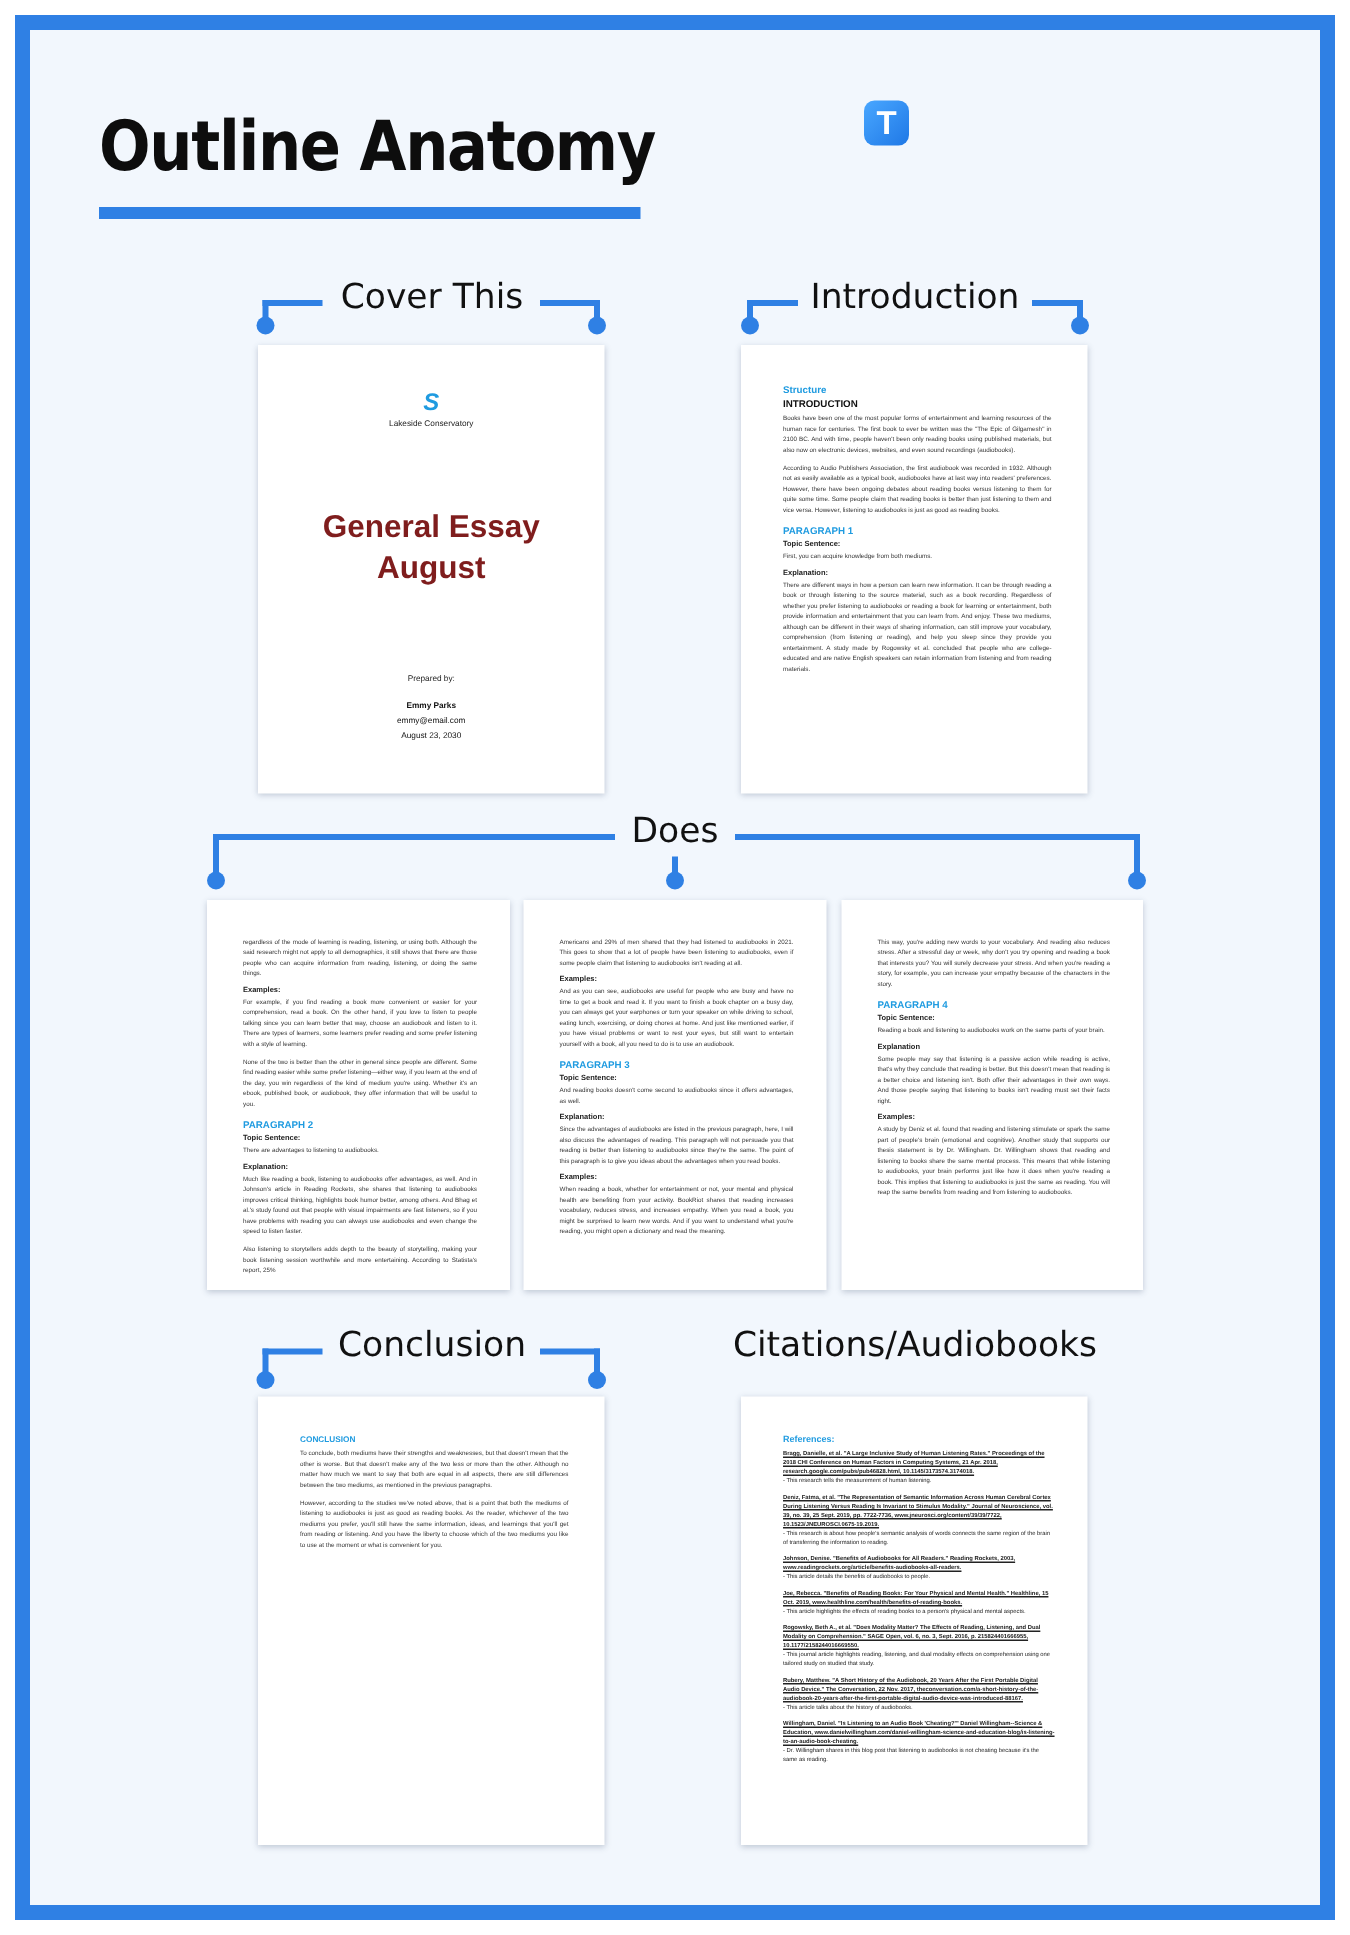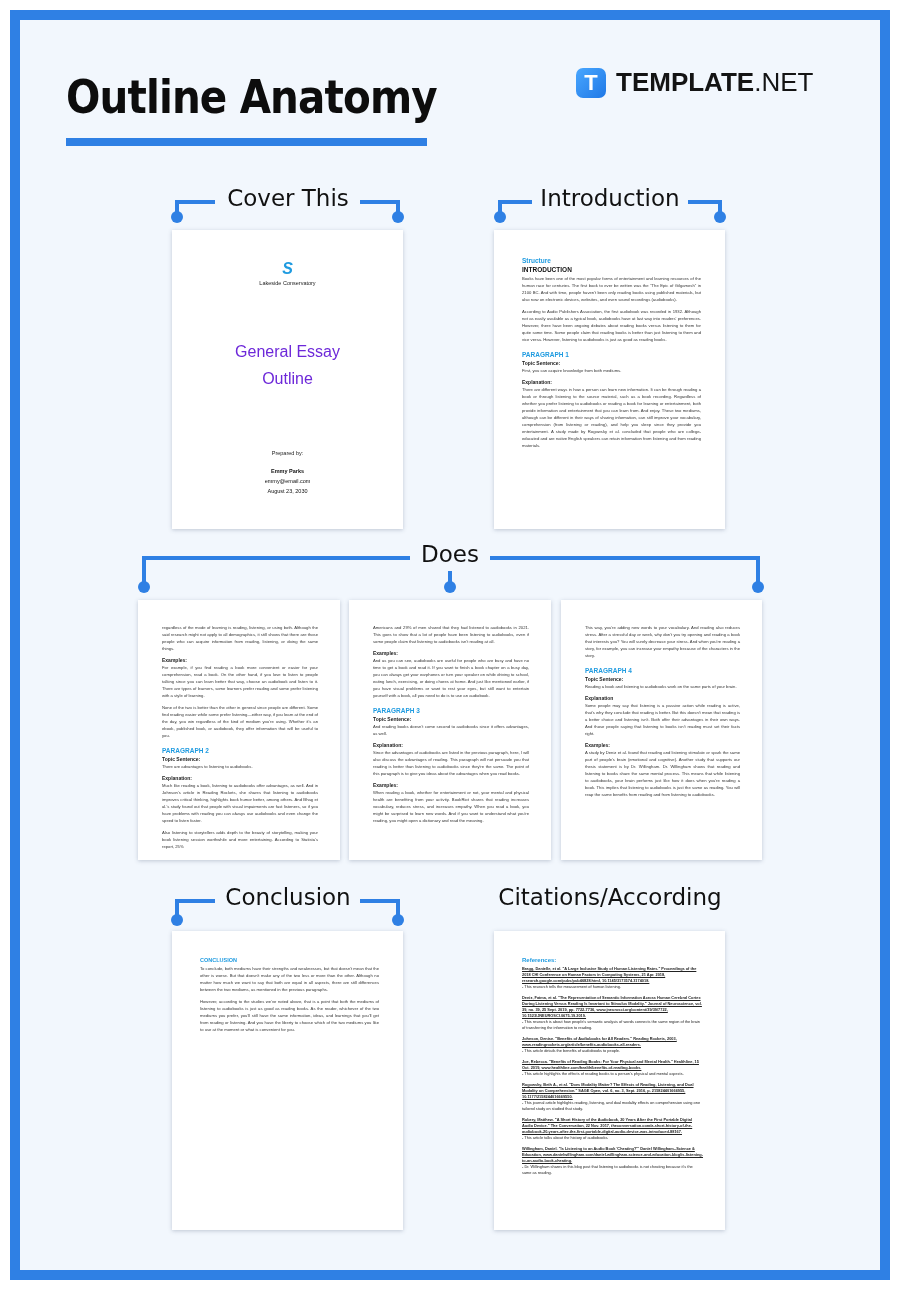--- a/index.html
+++ b/index.html
@@ -54,59 +54,58 @@
   .doc-para { margin-bottom: 5px; }
 
   .cover-inner { text-align: center; }
   .cover-logo {
     position: absolute; left: 50%; top: 30px; transform: translateX(-50%);
     color: #1f9be0; font-size: 16px; font-weight: 900; font-style: italic;
   }
   .cover-org { position: absolute; left: 0; right: 0; top: 50px; font-size: 5.5px; color: #222; }
   .cover-title {
     position: absolute; left: 0; right: 0; top: 108px;
-    font-size: 16px; font-weight: 400; color: #6d28d9; line-height: 27px;
+    font-size: 21px; font-weight: 700; color: #7f1d1d; line-height: 27px;
   }
   .cover-prep { position: absolute; left: 0; right: 0; top: 220px; font-size: 5.5px; color: #222; }
   .cover-meta { position: absolute; left: 0; right: 0; top: 236px; font-size: 5.5px; color: #111; line-height: 10px; }
 
   .ref-item { font-size: 3.9px; line-height: 6px; color: #222; margin-bottom: 5px; }
   .ref-cite { font-weight: 700; text-decoration: underline; }
 </style>
 </head>
 <body>
 
 <div class="frame">
   <div class="canvas"></div>
 </div>
 
 <div class="main-title">Outline Anatomy</div>
 <div class="title-underline"></div>
 
 <div class="logo">
   <div class="logo-mark">T</div>
-  <div class="logo-text"><b>TEMPLATE</b><span>.NET</span></div>
 </div>
 
 <div>
   <div class="br-line" style="left:175px;top:200px;width:40px;height:4px;"></div>
   <div class="br-line" style="left:175px;top:200px;width:4px;height:16px;"></div>
   <div class="br-dot" style="left:171px;top:211px;"></div>
   <div class="br-line" style="left:360px;top:200px;width:40px;height:4px;"></div>
   <div class="br-line" style="left:396px;top:200px;width:4px;height:16px;"></div>
   <div class="br-dot" style="left:392px;top:211px;"></div>
 </div>
 <div class="section-label" style="left:288px;top:185px;">Cover This</div>
 
 <div class="page cover-inner" style="left:172px;top:230px;width:231px;height:299px;">
   <div class="cover-logo">S</div>
   <div class="cover-org">Lakeside Conservatory</div>
   <div class="cover-title">
     <div>General Essay</div>
-    <div>Outline</div>
+    <div>August</div>
   </div>
   <div class="cover-prep">Prepared by:</div>
   <div class="cover-meta">
     <div style="font-weight:700">Emmy Parks</div>
     <div>emmy@email.com</div>
     <div>August 23, 2030</div>
   </div>
 </div>
 
 <div>
@@ -189,21 +188,21 @@
   <div class="br-dot" style="left:392px;top:914px;"></div>
 </div>
 <div class="section-label" style="left:288px;top:884px;">Conclusion</div>
 
 <div class="page" style="left:172px;top:931px;width:231px;height:299px;padding:26px 24px 10px 28px;">
   <div class="doc-heading" style="margin-top:0;font-size:5.5px">CONCLUSION</div>
   <div class="doc-text doc-para">To conclude, both mediums have their strengths and weaknesses, but that doesn't mean that the other is worse. But that doesn't make any of the two less or more than the other. Although no matter how much we want to say that both are equal in all aspects, there are still differences between the two mediums, as mentioned in the previous paragraphs.</div>
   <div class="doc-text">However, according to the studies we've noted above, that is a point that both the mediums of listening to audiobooks is just as good as reading books. As the reader, whichever of the two mediums you prefer, you'll still have the same information, ideas, and learnings that you'll get from reading or listening. And you have the liberty to choose which of the two mediums you like to use at the moment or what is convenient for you.</div>
 </div>
 
-<div class="section-label" style="left:610px;top:884px;">Citations/According</div>
+<div class="section-label" style="left:610px;top:884px;">Citations/Audiobooks</div>
 
 <div class="page" style="left:494px;top:931px;width:231px;height:299px;padding:26px 22px 10px 28px;">
   <div class="doc-heading" style="margin-top:0;font-size:6px;margin-bottom:3px">References:</div>
   <div class="ref-item">
       <div class="ref-cite">Bragg, Danielle, et al. "A Large Inclusive Study of Human Listening Rates." Proceedings of the 2018 CHI Conference on Human Factors in Computing Systems, 21 Apr. 2018, research.google.com/pubs/pub46828.html, 10.1145/3173574.3174018.</div>
       <div>- This research tells the measurement of human listening.</div>
     </div>
   <div class="ref-item">
       <div class="ref-cite">Deniz, Fatma, et al. "The Representation of Semantic Information Across Human Cerebral Cortex During Listening Versus Reading Is Invariant to Stimulus Modality." Journal of Neuroscience, vol. 39, no. 39, 25 Sept. 2019, pp. 7722-7736, www.jneurosci.org/content/39/39/7722, 10.1523/JNEUROSCI.0675-19.2019.</div>
       <div>- This research is about how people's semantic analysis of words connects the same region of the brain of transferring the information to reading.</div>

